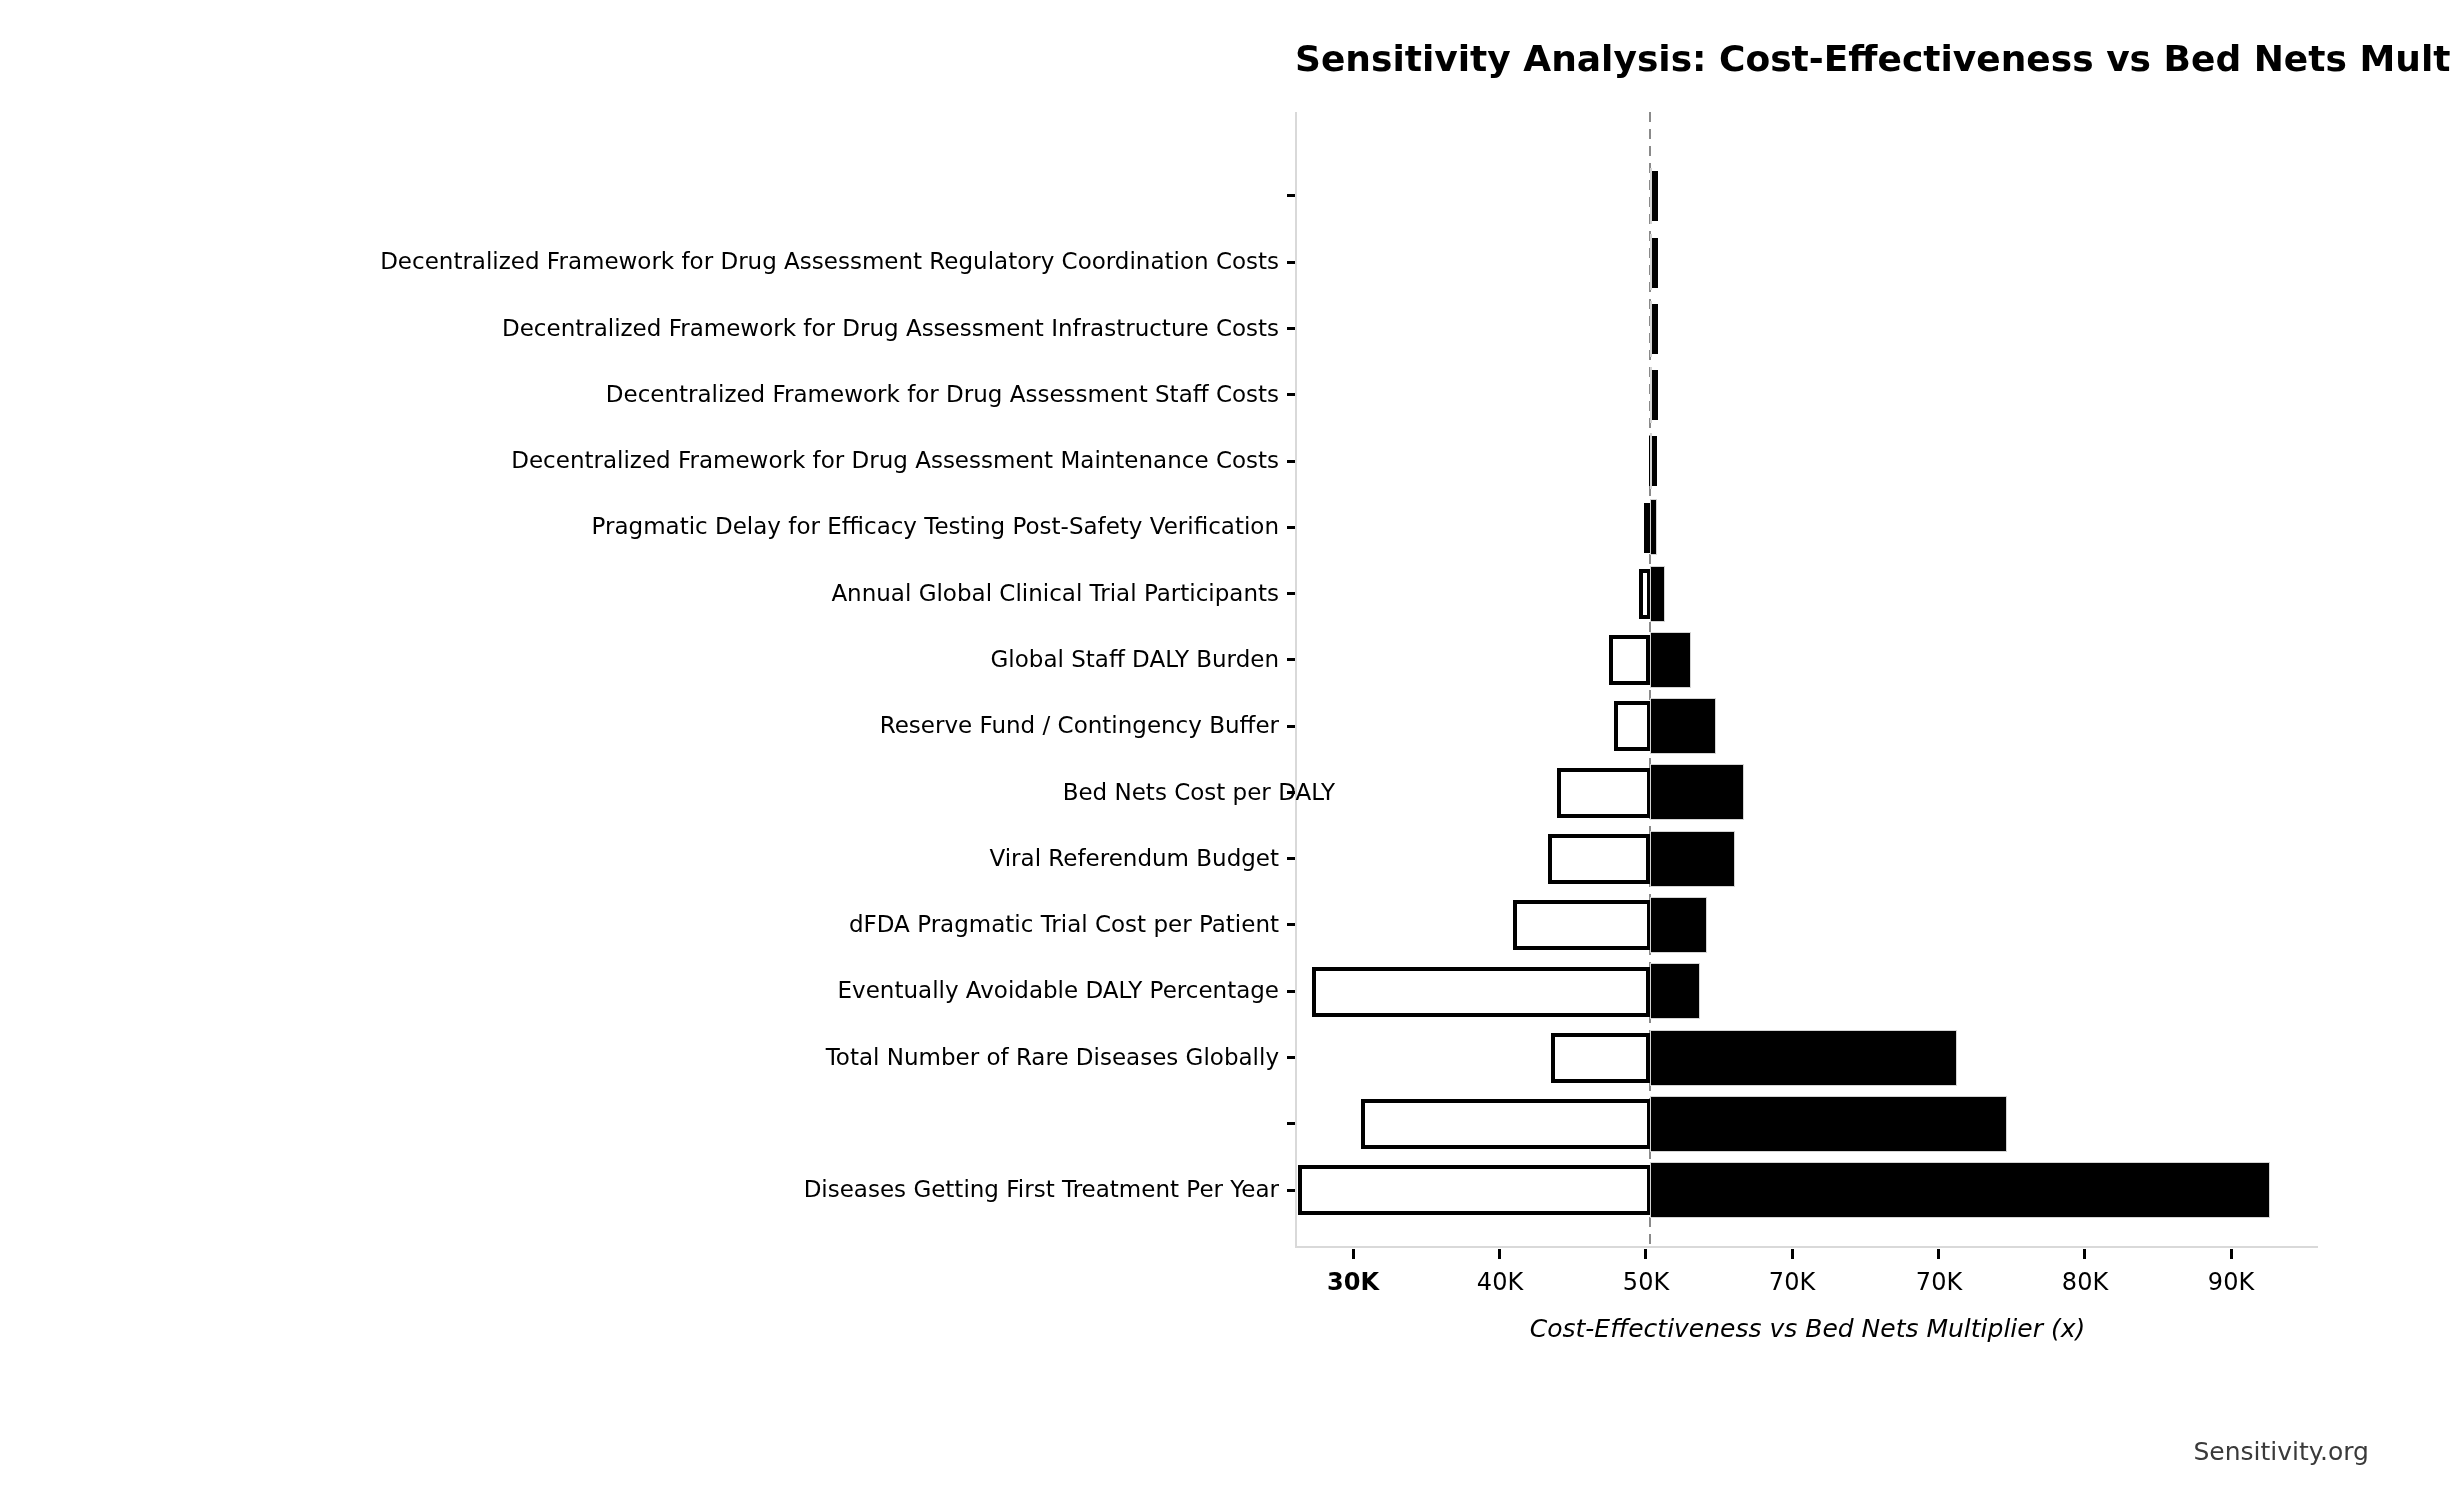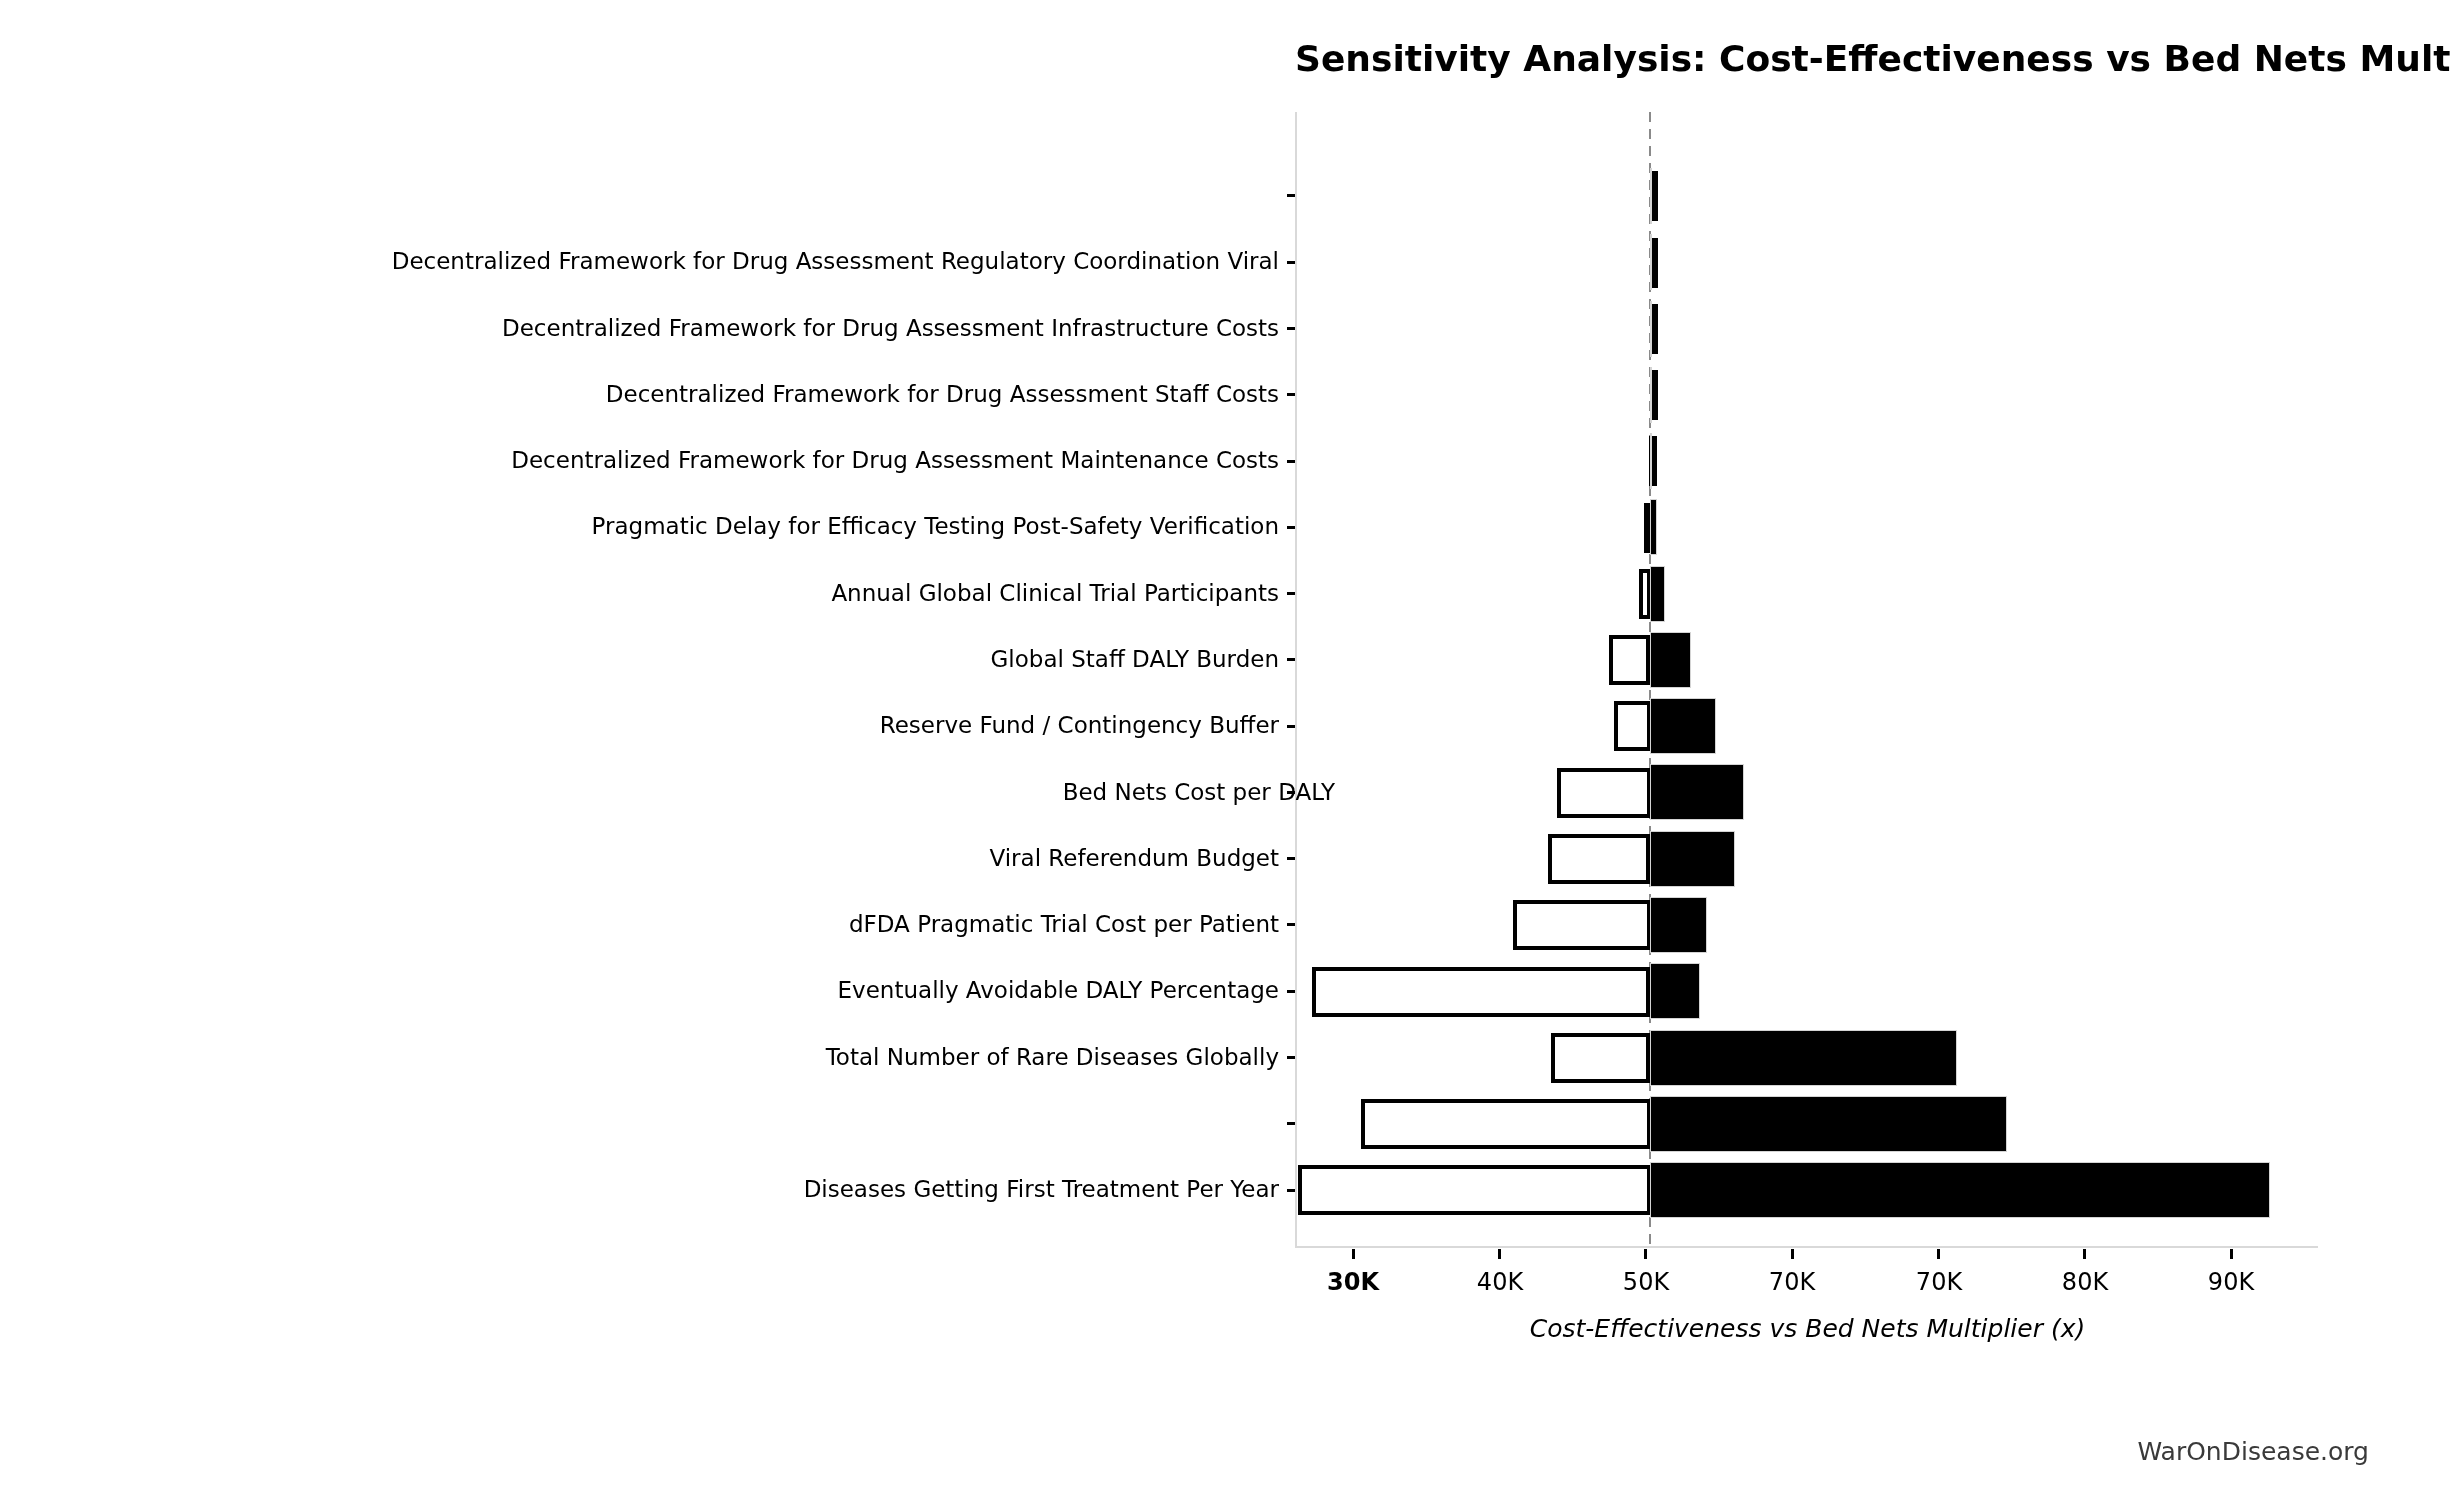--- a/index.html
+++ b/index.html
@@ -98,21 +98,21 @@
   <div class="chart-title">Sensitivity Analysis: Cost-Effectiveness vs Bed Nets Multiplier</div>
 
   <div class="plot" id="plot">
     <div class="baseline" id="baseline" style="left: 352px;"></div>
     <div class="x-axis-title">Cost-Effectiveness vs Bed Nets Multiplier (x)</div>
   <div class="bar-low" style="left: 353px; width: 1.6px; top: 59px;"></div>
       <div class="bar-high" style="left: 353px; width: 1.6px; top: 56px;"></div>
       <div class="ytick" style="top: 82px;"></div>
       <div class="bar-low" style="left: 353px; width: 1.6px; top: 126px;"></div>
       <div class="bar-high" style="left: 353px; width: 1.6px; top: 122px;"></div>
-      <div class="cat-label" style="right: 1039px; top: 138px;">Decentralized Framework for Drug Assessment Regulatory Coordination Viral</div>
+      <div class="cat-label" style="right: 1039px; top: 138px;">Decentralized Framework for Drug Assessment Regulatory Coordination Costs</div>
       <div class="ytick" style="top: 149px;"></div>
       <div class="bar-low" style="left: 353px; width: 1.6px; top: 192px;"></div>
       <div class="bar-high" style="left: 353px; width: 1.6px; top: 189px;"></div>
       <div class="cat-label" style="right: 1039px; top: 205px;">Decentralized Framework for Drug Assessment Infrastructure Costs</div>
       <div class="ytick" style="top: 215px;"></div>
       <div class="bar-low" style="left: 353px; width: 1.6px; top: 258px;"></div>
       <div class="bar-high" style="left: 353px; width: 1.6px; top: 255px;"></div>
       <div class="cat-label" style="right: 1039px; top: 271px;">Decentralized Framework for Drug Assessment Staff Costs</div>
       <div class="ytick" style="top: 281px;"></div>
       <div class="bar-low" style="left: 352px; width: 1.6px; top: 324px;"></div>
@@ -171,16 +171,16 @@
       <div class="xtick" style="left: 494px;"></div>
       <div class="xtick-label" style="left: 495px;">70K</div>
       <div class="xtick" style="left: 640px;"></div>
       <div class="xtick-label" style="left: 642px;">70K</div>
       <div class="xtick" style="left: 786px;"></div>
       <div class="xtick-label" style="left: 788px;">80K</div>
       <div class="xtick" style="left: 933px;"></div>
       <div class="xtick-label" style="left: 934px;">90K</div>
     </div>
 
-  <div class="footer">WarOnDisease.org</div>
+  <div class="footer">Sensitivity.org</div>
 
 </div>
 
 
 </body></html>

